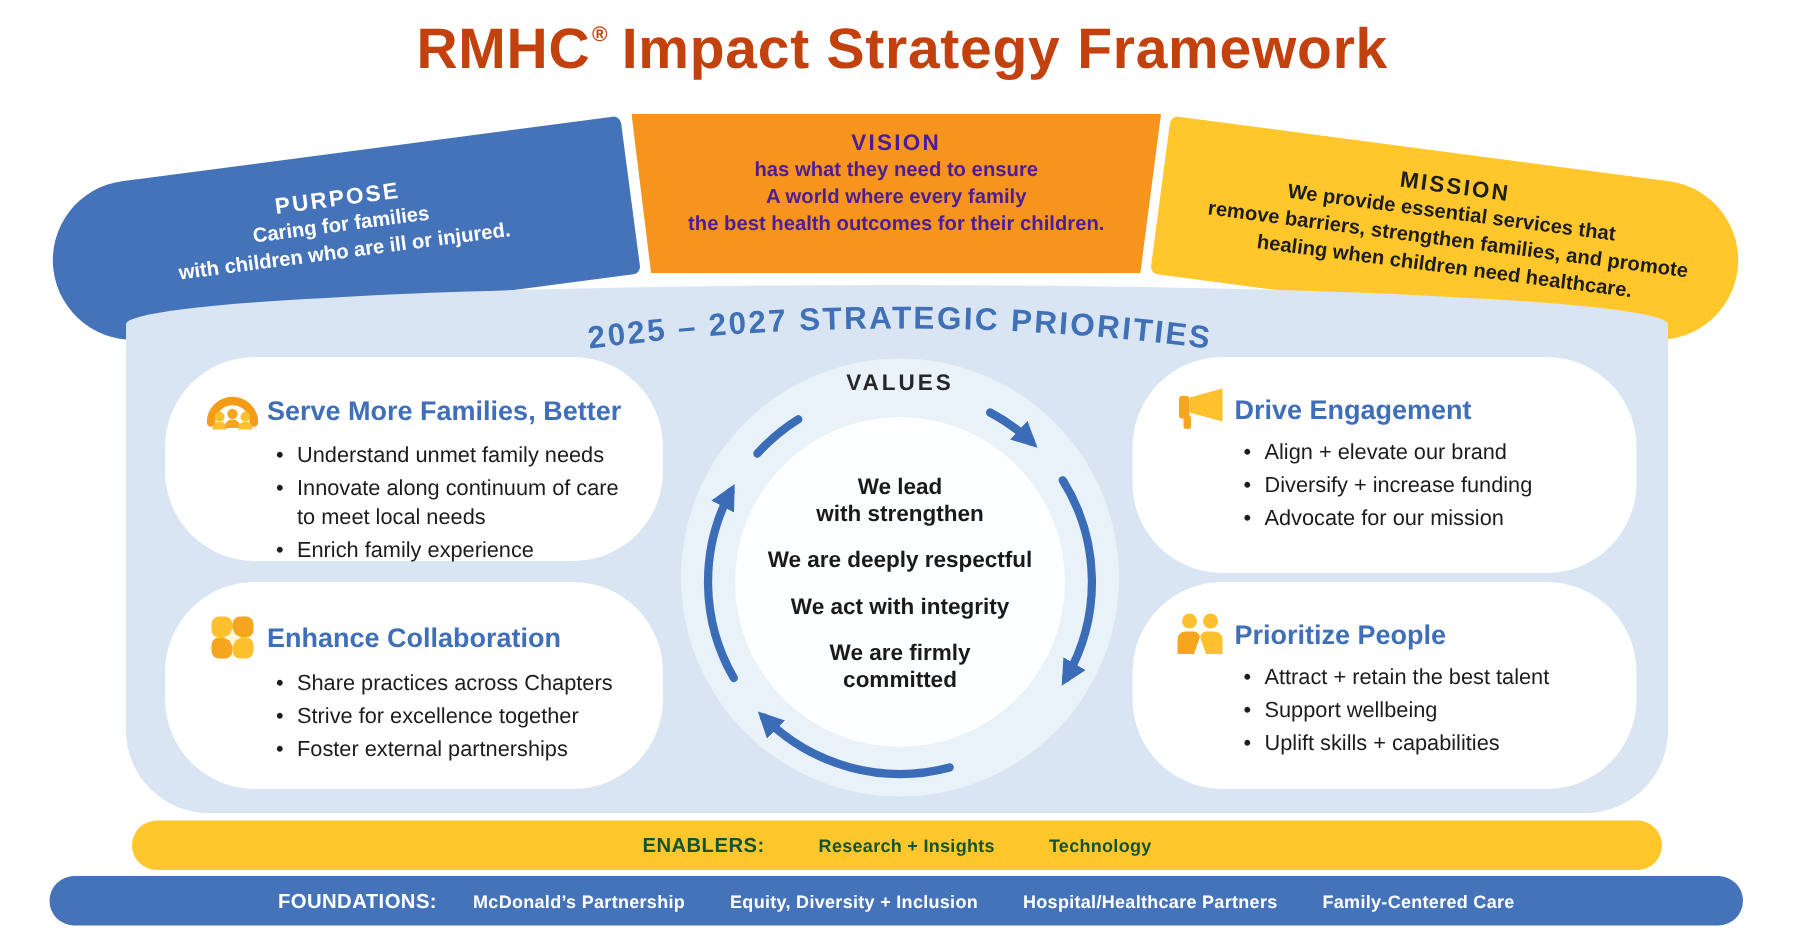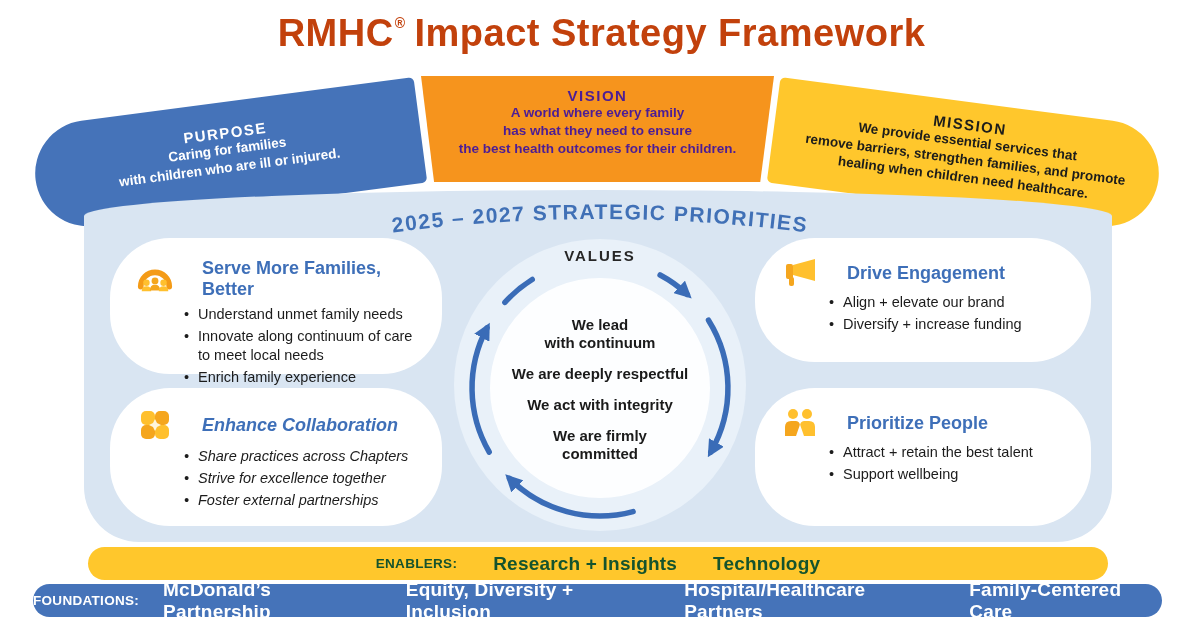--- a/index.html
+++ b/index.html
@@ -44,24 +44,24 @@
   .prio-heading-svg text{
     font-family:"Liberation Sans",sans-serif;font-size:21px;font-weight:700;
     letter-spacing:1.5px;fill:#4070B6;
   }
   
   .card{
     position:absolute;background:#ffffff;border-radius:60px;
     padding:20px 16px 0 26px;
   }
   .card-tl{left:110px;top:238px;width:332px;height:136px;}
-  .card-bl{left:110px;top:388px;width:332px;height:138px;font-style:italic;}
-  .card-tr{left:755px;top:238px;width:336px;height:124px;}
+  .card-bl{left:110px;top:388px;width:332px;height:138px;}
+  .card-tr{left:755px;top:238px;width:336px;height:144px;}
   .card-br{left:755px;top:388px;width:336px;height:138px;}
-  .card-head{display:flex;align-items:center;gap:28px;margin-bottom:5px;}
+  .card-head{display:flex;align-items:center;gap:4px;margin-bottom:5px;text-align:center;}
   .card-title{color:#3E6FB8;font-size:18px;font-weight:700;}
   .card-icon{flex:0 0 auto;display:inline-flex;width:38px;justify-content:center;}
   ul.bullets{list-style:none;margin:0;padding:0 0 0 48px;}
   ul.bullets li{
     position:relative;font-size:14.5px;color:#1C1C1C;line-height:1.32;
     padding-left:14px;margin-bottom:3px;
   }
   ul.bullets li::before{content:"•";position:absolute;left:0;top:0;color:#1C1C1C;}
   
   .values-outer{
@@ -86,21 +86,21 @@
   .bar{position:absolute;display:flex;align-items:center;justify-content:center;}
   .enablers-bar{
     left:88px;top:547px;width:1020px;height:33px;background:#FFC72C;border-radius:17px;
     color:#14532d;
   }
   .foundations-bar{
     left:33px;top:584px;width:1129px;height:33px;background:#4573B9;border-radius:17px;
     color:#ffffff;
   }
   .bar .bar-label{font-size:13.5px;font-weight:700;letter-spacing:0.3px;}
-  .bar .bar-item{font-size:19px;font-weight:700;letter-spacing:0.2px;}
+  .bar .bar-item{font-size:12px;font-weight:700;letter-spacing:0.2px;}
   .enablers-bar .bar-label{margin-right:36px;}
   .enablers-bar .bar-item{margin-right:36px;}
   .enablers-bar .bar-item:last-child{margin-right:0;}
   .foundations-bar .bar-label{margin-right:24px;}
   .foundations-bar .bar-item{margin-right:30px;}
   .foundations-bar .bar-item:last-child{margin-right:0;}
 </style>
 </head>
 <body>
 
@@ -109,22 +109,22 @@
   <h1 class="page-title"><span>RMHC</span><sup>®</sup><span class="title-rest">Impact Strategy Framework</span></h1>
 
   <div class="band band-purpose">
     <div class="band-label">PURPOSE</div>
     <div class="band-line">Caring for families</div>
     <div class="band-line">with children who are ill or injured.</div>
   </div>
 
   <div class="band band-vision">
     <div class="band-label">VISION</div>
+    <div class="band-line">has what they need to ensure</div>
     <div class="band-line">A world where every family</div>
-    <div class="band-line">has what they need to ensure</div>
     <div class="band-line">the best health outcomes for their children.</div>
   </div>
 
   <div class="band band-mission">
     <div class="band-label">MISSION</div>
     <div class="band-line">We provide essential services that</div>
     <div class="band-line">remove barriers, strengthen families, and promote</div>
     <div class="band-line">healing when children need healthcare.</div>
   </div>
 
@@ -184,39 +184,41 @@
           <rect x="5" y="6" width="7" height="15" rx="2" fill="#F5A61E"></rect>
           <rect x="8" y="19" width="5" height="9" rx="2" fill="#F5A61E"></rect>
           <polygon points="12,7 34,1 34,23 12,17" fill="#FFC02E"></polygon>
         </svg>
       </span>
       <span class="card-title">Drive Engagement</span>
     </div>
     <ul class="bullets">
       <li>Align + elevate our brand</li>
       <li>Diversify + increase funding</li>
+      <li>Advocate for our mission</li>
     </ul>
   </div>
 
   <div class="card card-br">
     <div class="card-head">
       <span class="card-icon">
         <svg width="36" height="30" viewBox="0 0 36 30">
           <circle cx="11" cy="6" r="5" fill="#FFC02E"></circle>
           <circle cx="25" cy="6" r="5" fill="#FFC02E"></circle>
           <path d="M3,28 L3,19 Q3,13 9,13 L14,13 Q18,13.5 18,18 L18,28 Z" fill="#F5A61E"></path>
           <path d="M33,28 L33,19 Q33,13 27,13 L22,13 Q18,13.5 18,18 L18,28 Z" fill="#FFC02E"></path>
           <polygon points="14,28 18,16.5 22,28" fill="#FDFEFF"></polygon>
         </svg>
       </span>
       <span class="card-title">Prioritize People</span>
     </div>
     <ul class="bullets">
       <li>Attract + retain the best talent</li>
       <li>Support wellbeing</li>
+      <li>Uplift skills + capabilities</li>
     </ul>
   </div>
 
   <div class="values-outer"></div>
   <div class="values-inner"></div>
   <div class="values-label">VALUES</div>
 
   <svg class="values-arrows" width="320" height="290" viewBox="440 250 320 290">
     <defs>
       <marker id="ah" viewBox="0 0 10 10" refX="6.5" refY="5" markerWidth="3.1" markerHeight="3.1" orient="auto-start-reverse">
@@ -228,21 +230,21 @@
       <path d="M660.1,275.0 A128,128 0 0 1 687.3,294.4" marker-end="url(#ah)"></path>
       <path d="M708.5,320.2 A128,128 0 0 1 710.8,452.0" marker-end="url(#ah)"></path>
       <path d="M633.1,511.6 A128,128 0 0 1 509.5,478.5" marker-end="url(#ah)"></path>
       <path d="M489.2,452.0 A128,128 0 0 1 487.0,327.9" marker-end="url(#ah)"></path>
     </g>
   </svg>
 
   <div class="values-text">
     <div class="values-item">
       <div>We lead</div>
-      <div>with continuum</div>
+      <div>with strengthen</div>
     </div>
     <div class="values-item">
       <div>We are deeply respectful</div>
     </div>
     <div class="values-item">
       <div>We act with integrity</div>
     </div>
     <div class="values-item">
       <div>We are firmly</div>
       <div>committed</div>

